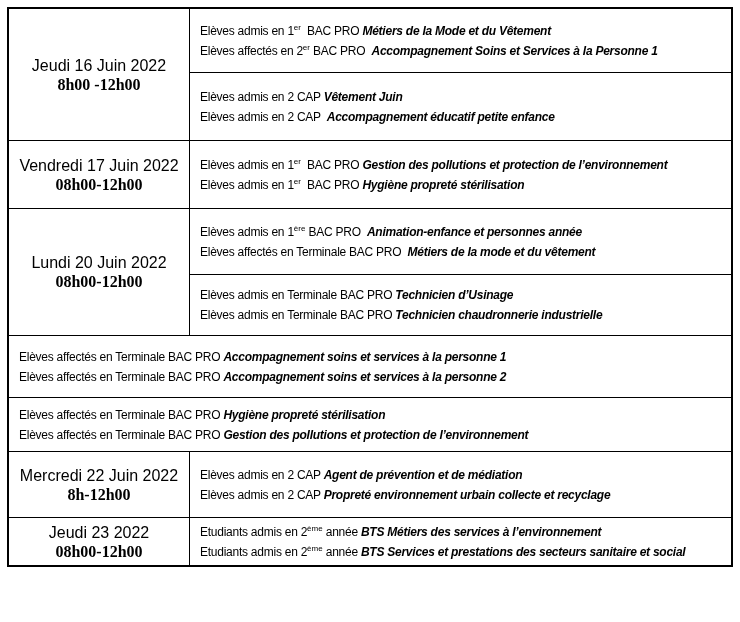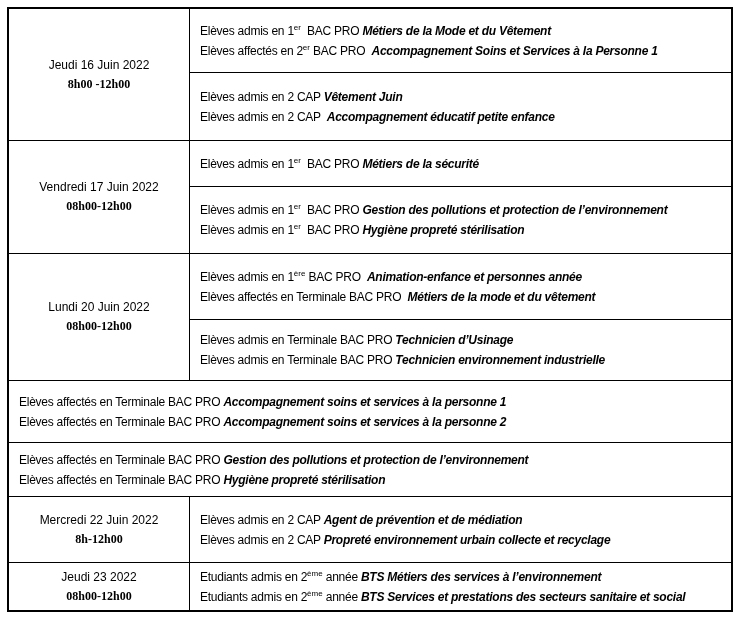--- a/index.html
+++ b/index.html
@@ -20,21 +20,21 @@
   .row { display: flex; }
   .row + .row { border-top: 1.5px solid #000; }
   .date-cell {
     flex: 0 0 181px;
     width: 181px;
     box-sizing: border-box;
     border-right: 1.5px solid #000;
     display: flex; flex-direction: column;
     justify-content: center; align-items: center;
     text-align: center;
-    font-size: 12px; line-height: 19px;
+    font-size: 16px; line-height: 19px;
   }
   .time-label { font-weight: bold; font-family: Liberation Serif, serif; }
   .session-cells { flex: 1; min-width: 0; display: flex; flex-direction: column; }
   .session-cell {
     box-sizing: border-box;
     display: flex; flex-direction: column; justify-content: center;
     padding-left: 10px;
   }
   .session-cell + .session-cell { border-top: 1.5px solid #000; }
   .line {
@@ -67,56 +67,53 @@
       </div>
     </div>
   </div>
 
   <div class="row">
     <div class="date-cell">
       <div>Vendredi 17 Juin 2022</div>
       <div class="time-label">08h00-12h00</div>
     </div>
     <div class="session-cells">
-      <div class="session-cell" style="height:45px">
-        <div class="line"><span>Elèves admis en 1</span><sup>er</sup><span>  BAC PRO </span><span class="em">Métiers de la sécurité</span></div>
-      </div>
       <div class="session-cell" style="height:67px">
         <div class="line"><span>Elèves admis en 1</span><sup>er</sup><span>  BAC PRO </span><span class="em">Gestion des pollutions et protection de l’environnement</span></div>
         <div class="line"><span>Elèves admis en 1</span><sup>er</sup><span>  BAC PRO </span><span class="em">Hygiène propreté stérilisation</span></div>
       </div>
     </div>
   </div>
 
   <div class="row">
     <div class="date-cell">
       <div>Lundi 20 Juin 2022</div>
       <div class="time-label">08h00-12h00</div>
     </div>
     <div class="session-cells">
       <div class="session-cell" style="height:65px">
         <div class="line"><span>Elèves admis en 1</span><sup>ère</sup><span> BAC PRO  </span><span class="em">Animation-enfance et personnes année</span></div>
         <div class="line"><span>Elèves affectés en Terminale BAC PRO  </span><sup></sup><span></span><span class="em">Métiers de la mode et du vêtement</span></div>
       </div>
       <div class="session-cell" style="height:61px">
         <div class="line"><span>Elèves admis en Terminale BAC PRO </span><sup></sup><span></span><span class="em">Technicien d’Usinage</span></div>
-        <div class="line"><span>Elèves admis en Terminale BAC PRO </span><sup></sup><span></span><span class="em">Technicien environnement industrielle</span></div>
+        <div class="line"><span>Elèves admis en Terminale BAC PRO </span><sup></sup><span></span><span class="em">Technicien chaudronnerie industrielle</span></div>
       </div>
     </div>
   </div>
 
   <div class="row">
     <div class="session-cells">
       <div class="session-cell" style="height:61px">
         <div class="line"><span>Elèves affectés en Terminale BAC PRO </span><sup></sup><span></span><span class="em">Accompagnement soins et services à la personne 1</span></div>
         <div class="line"><span>Elèves affectés en Terminale BAC PRO </span><sup></sup><span></span><span class="em">Accompagnement soins et services à la personne 2</span></div>
       </div>
       <div class="session-cell" style="height:54px">
+        <div class="line"><span>Elèves affectés en Terminale BAC PRO </span><sup></sup><span></span><span class="em">Hygiène propreté stérilisation</span></div>
         <div class="line"><span>Elèves affectés en Terminale BAC PRO </span><sup></sup><span></span><span class="em">Gestion des pollutions et protection de l’environnement</span></div>
-        <div class="line"><span>Elèves affectés en Terminale BAC PRO </span><sup></sup><span></span><span class="em">Hygiène propreté stérilisation</span></div>
       </div>
     </div>
   </div>
 
   <div class="row">
     <div class="date-cell">
       <div>Mercredi 22 Juin 2022</div>
       <div class="time-label">8h-12h00</div>
     </div>
     <div class="session-cells">

